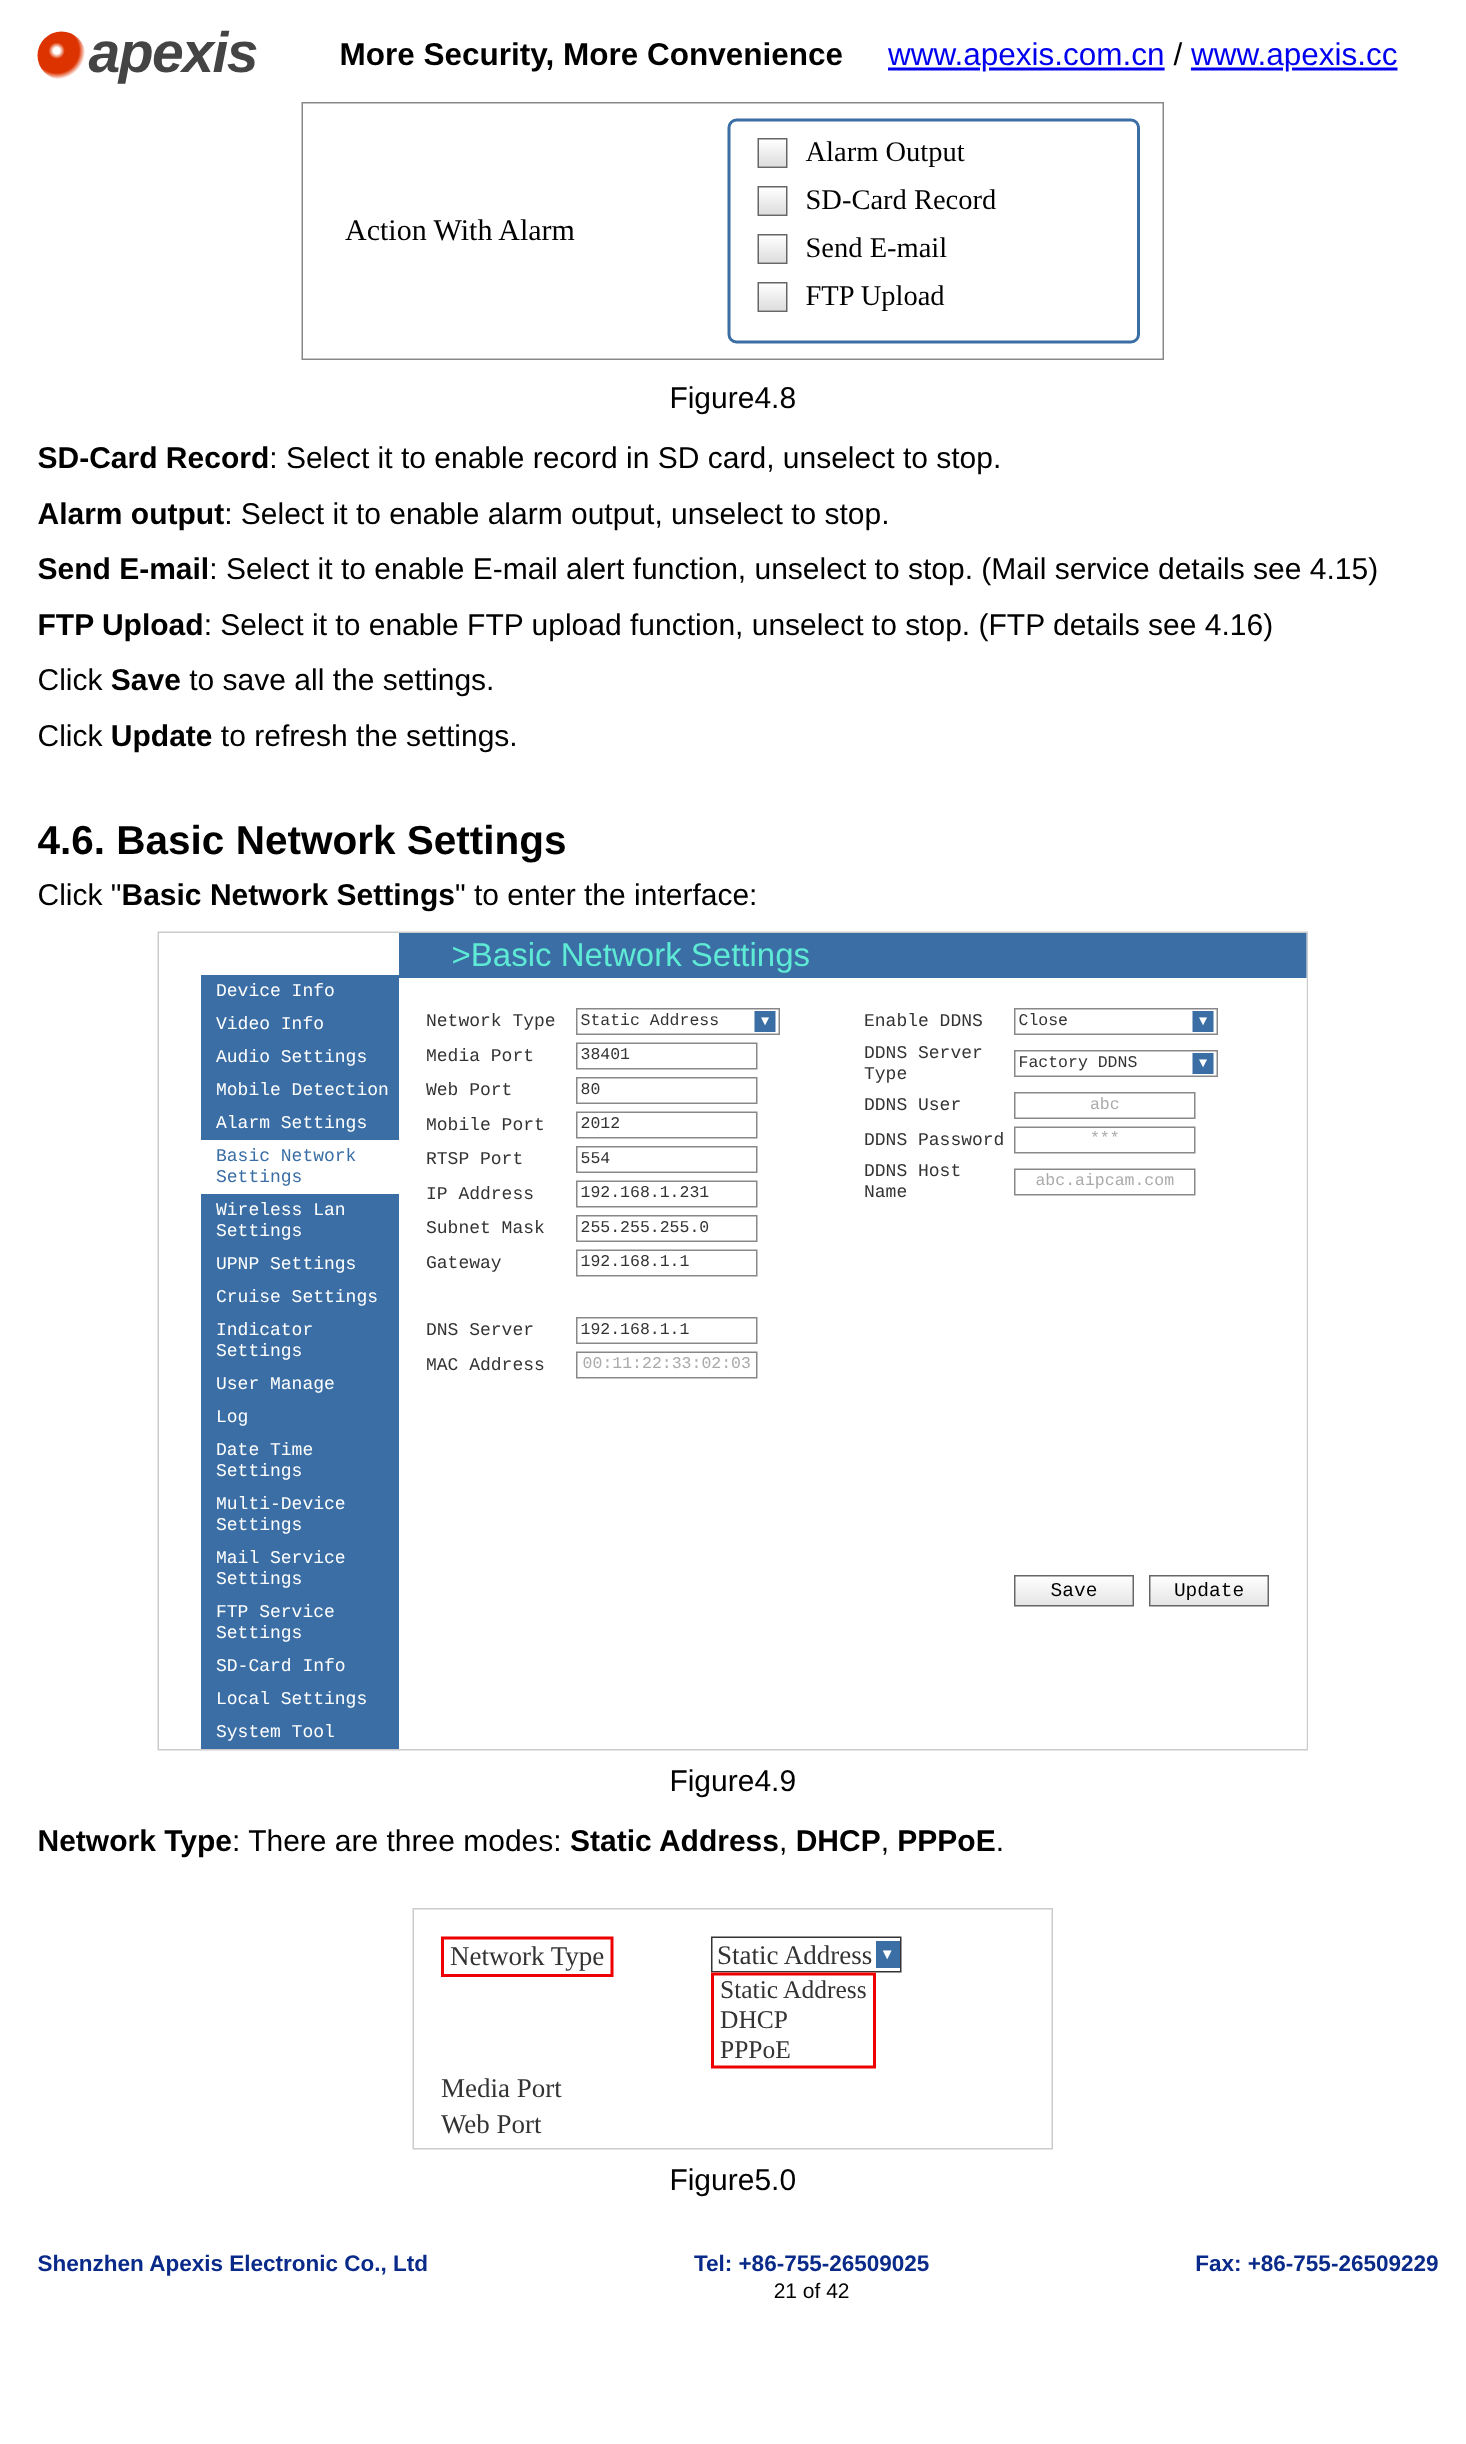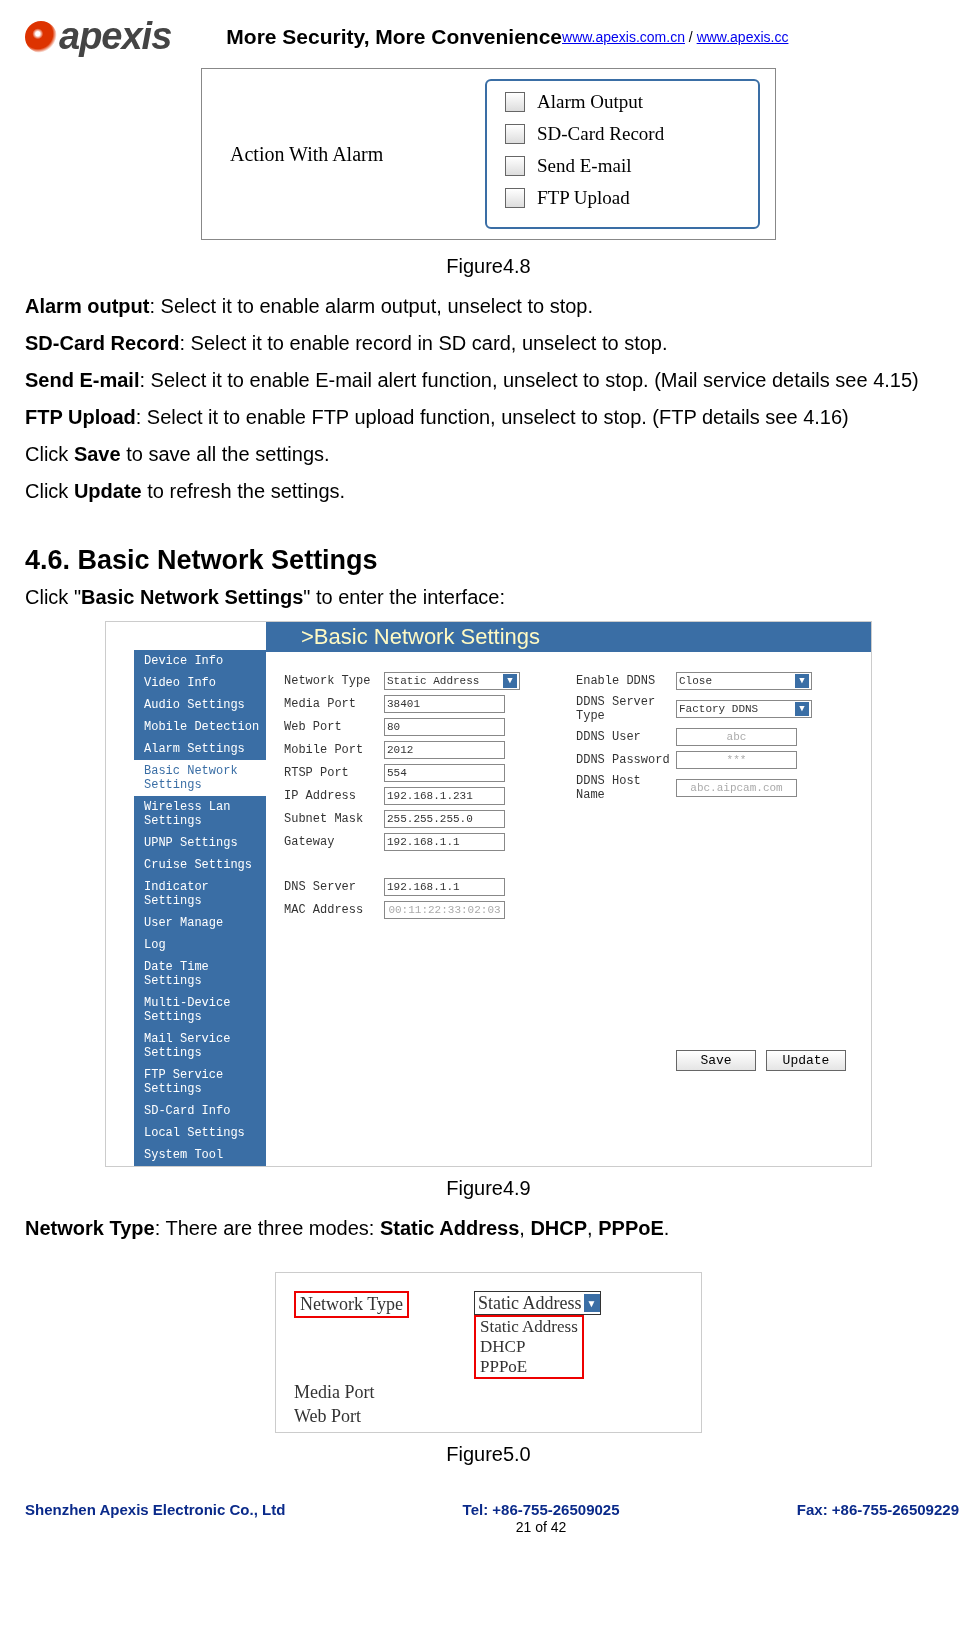--- a/index.html
+++ b/index.html
@@ -38,21 +38,22 @@
     font-style: italic;
     color: #444;
     letter-spacing: -1px;
   }
   .slogan {
     font-weight: bold;
     font-size: 21px;
     margin-left: 55px;
   }
   .header-links {
-    font-size: 14px;
+    margin-left: 30px;
+    font-size: 21px;
   }
   .header-links a {
     color: #0000EE;
     text-decoration: underline;
   }
   
   .fig48 {
     width: 575px;
     margin: 0 auto 15px auto;
   }
@@ -137,21 +138,21 @@
     background: #fff;
     color: #3a6ea5;
   }
   .right49 {
     flex: 1;
     display: flex;
     flex-direction: column;
   }
   .bns-title {
     background: #3a6ea5;
-    color: #fef9c3;
+    color: #5eead4;
     font-family: Arial, sans-serif;
     font-size: 22px;
     height: 30px;
     line-height: 30px;
     padding-left: 35px;
   }
   .panels49 {
     display: flex;
     gap: 15px;
     padding: 20px 18px 0 18px;
@@ -330,22 +331,22 @@
           </div>
         <div class="chkrow">
             <div class="chk"></div>
             <span>FTP Upload</span>
           </div>
       </div>
     </div>
   </div>
   <div class="caption">Figure4.8</div>
 
+  <p class="body-p"><b>SD-Card Record</b><span>: Select it to enable record in SD card, unselect to stop.</span></p>
   <p class="body-p"><b>Alarm output</b><span>: Select it to enable alarm output, unselect to stop.</span></p>
-  <p class="body-p"><b>SD-Card Record</b><span>: Select it to enable record in SD card, unselect to stop.</span></p>
   <p class="body-p"><b>Send E-mail</b><span>: Select it to enable E-mail alert function, unselect to stop. (Mail service details see 4.15)</span></p>
   <p class="body-p"><b>FTP Upload</b><span>: Select it to enable FTP upload function, unselect to stop. (FTP details see 4.16)</span></p>
   <p class="body-p"><span>Click </span><b>Save</b><span> to save all the settings.</span></p>
   <p class="body-p"><span>Click </span><b>Update</b><span> to refresh the settings.</span></p>
 
   <h2 class="section">4.6. Basic Network Settings</h2>
   <p class="body-p"><span>Click "</span><b>Basic Network Settings</b><span>" to enter the interface:</span></p>
 
   <div class="fig49-wrap">
     <div class="fig49">

